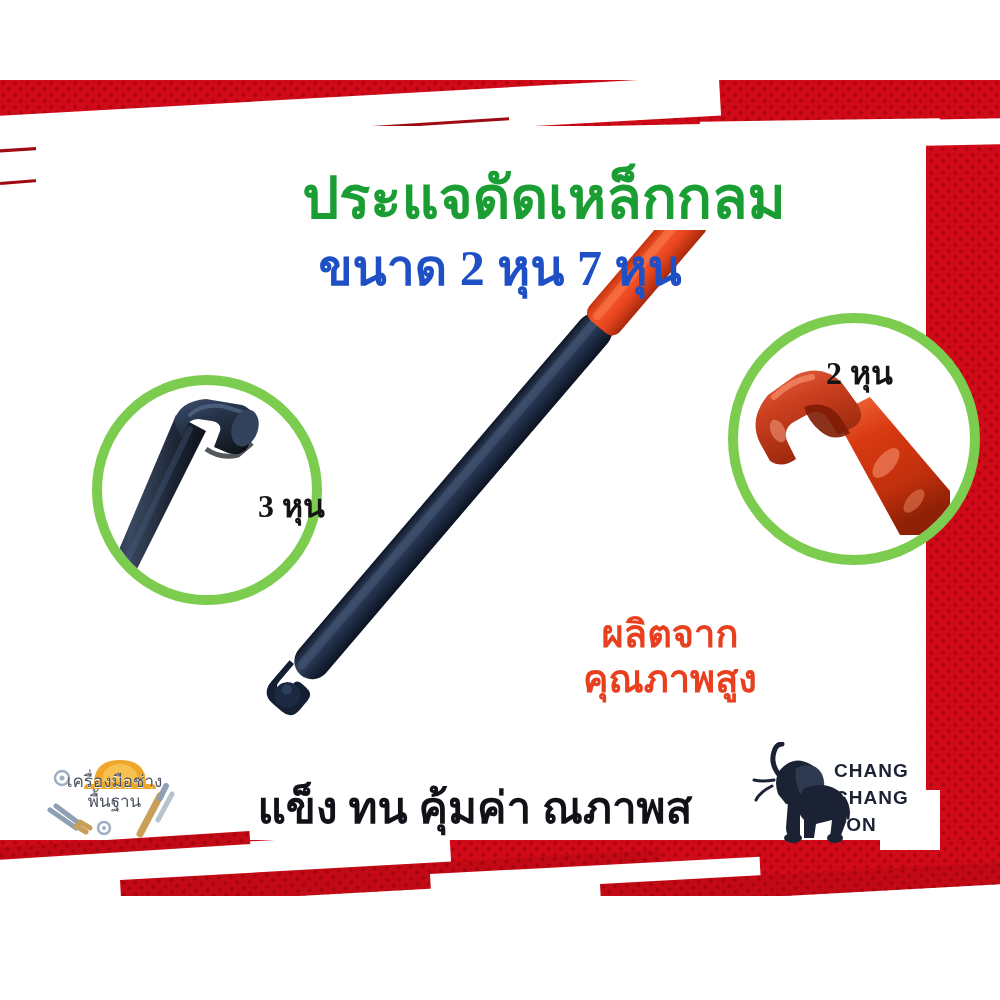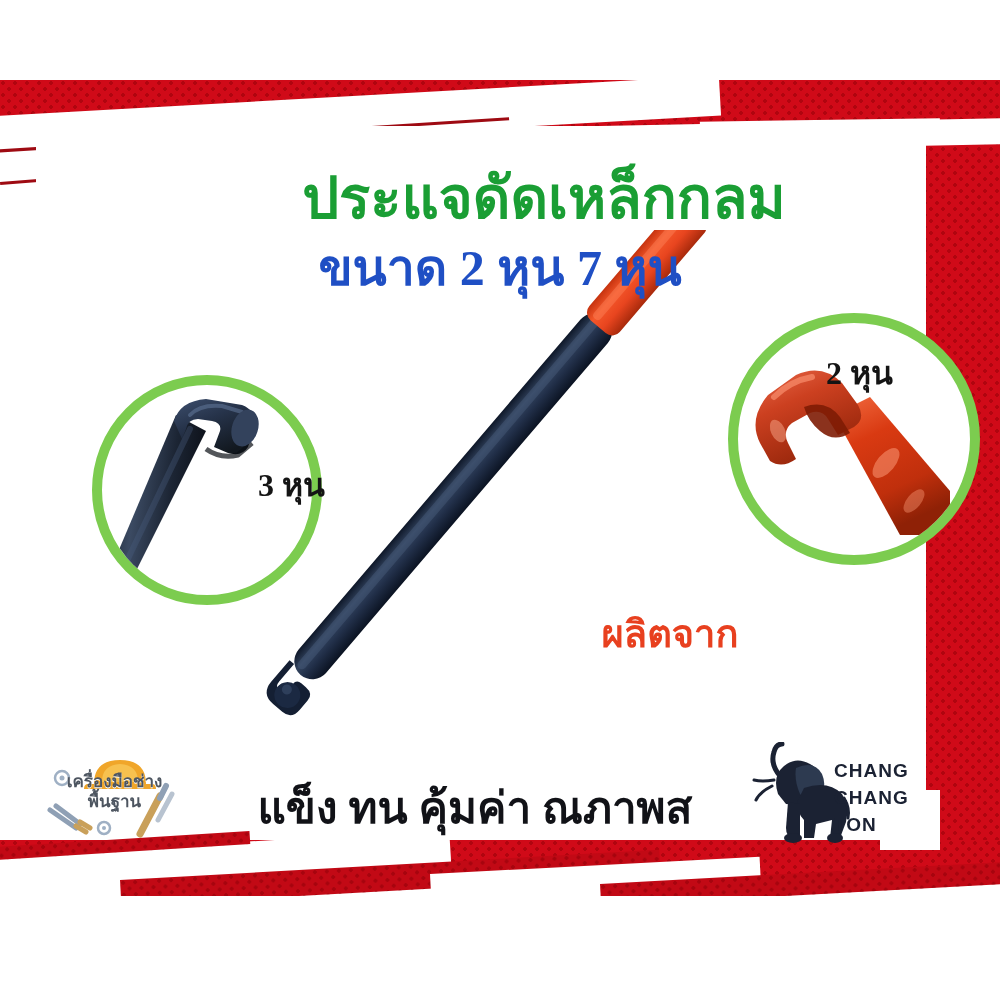--- a/index.html
+++ b/index.html
@@ -127,36 +127,36 @@
 
   .callout {
     position: absolute;
     font-family: "Liberation Serif", "DejaVu Serif", serif;
     font-weight: 700;
     font-size: 32px;
     color: #141414;
     white-space: nowrap;
     z-index: 10;
   }
-  #callout-left  { left: 258px; top: 459px; }
+  #callout-left  { left: 258px; top: 480px; }
   #callout-right { left: 826px; top: 347px; }
 
   
   #logo-left {
     position: absolute;
     left: 32px; top: 748px;
     width: 165px; height: 95px;
     z-index: 9;
   }
   #logo-left .ltext {
     position: absolute;
     left: 0; top: 24px; width: 165px;
     text-align: center;
     font-family: "Liberation Sans", "DejaVu Sans", sans-serif;
-    font-weight: 700;
+    font-weight: 400;
     font-size: 17px;
     color: #4d5560;
     line-height: 1.15;
     text-shadow: 0 1px 0 #ffffff;
   }
 
   #logo-right {
     position: absolute;
     left: 752px; top: 742px;
     width: 172px; height: 104px;
@@ -309,20 +309,21 @@
       <ellipse cx="40" cy="108" rx="7" ry="12" transform="rotate(-25 40 108)" fill="#ffb496" opacity="0.45"></ellipse>
     </svg>
   </div>
   <div class="callout" id="callout-right">2 หุน</div>
 
   <div id="headline">ประแจดัดเหล็กกลม</div>
   <div id="subhead">ขนาด 2 หุน 7 หุน</div>
 
   <div id="redcopy">
     <div class="l1">ผลิตจาก</div>
+    <div class="l3">คุณภาพสูง</div>
   </div>
 
   <div id="tagline">แข็ง ทน คุ้มค่า ณภาพส</div>
 
   <div id="logo-left">
     <svg width="165" height="95" viewBox="0 0 165 95" style="position:absolute;left:0;top:0;">
 
       <path d="M62,36 Q62,12 88,12 Q114,12 114,36 L120,36 Q124,36 124,41 L52,41 Q52,36 56,36 Z" fill="#f0a62a"></path>
       <path d="M70,34 Q70,17 88,16 Q106,17 106,34 Z" fill="#f7c14f"></path>
 

